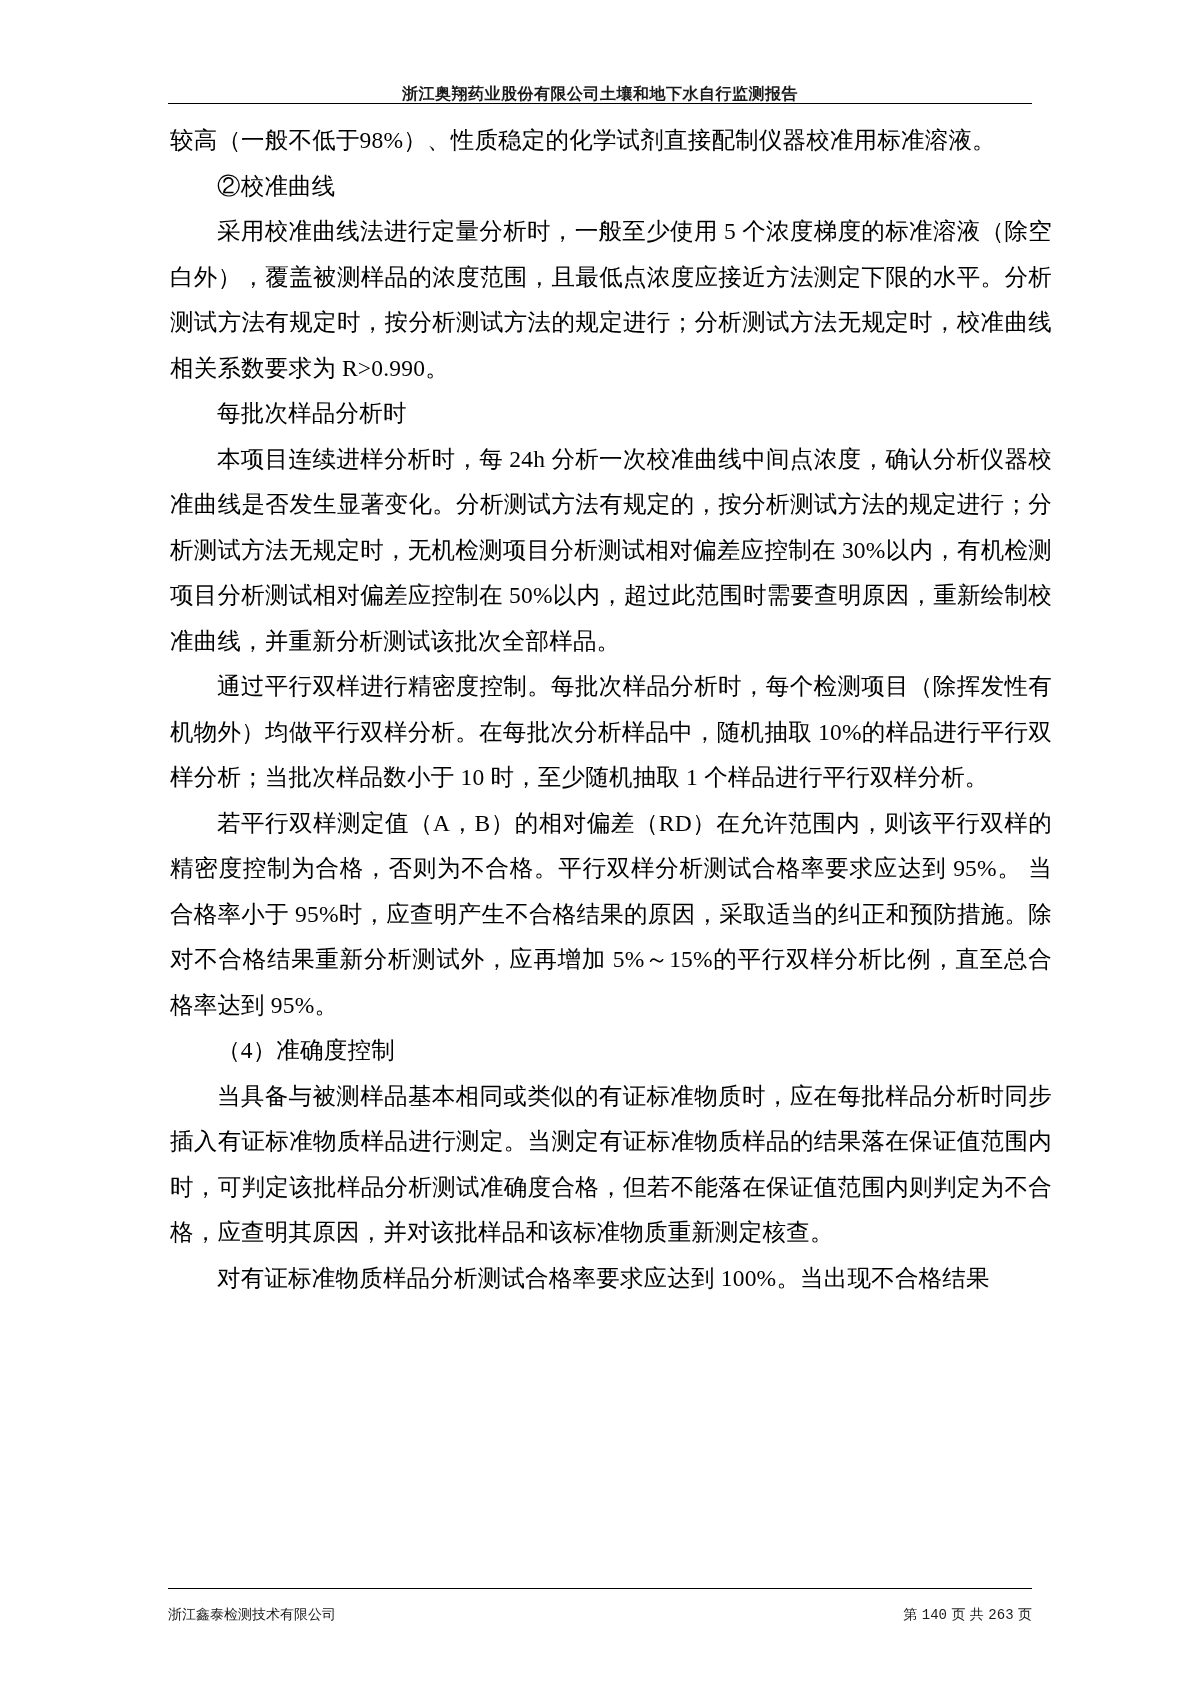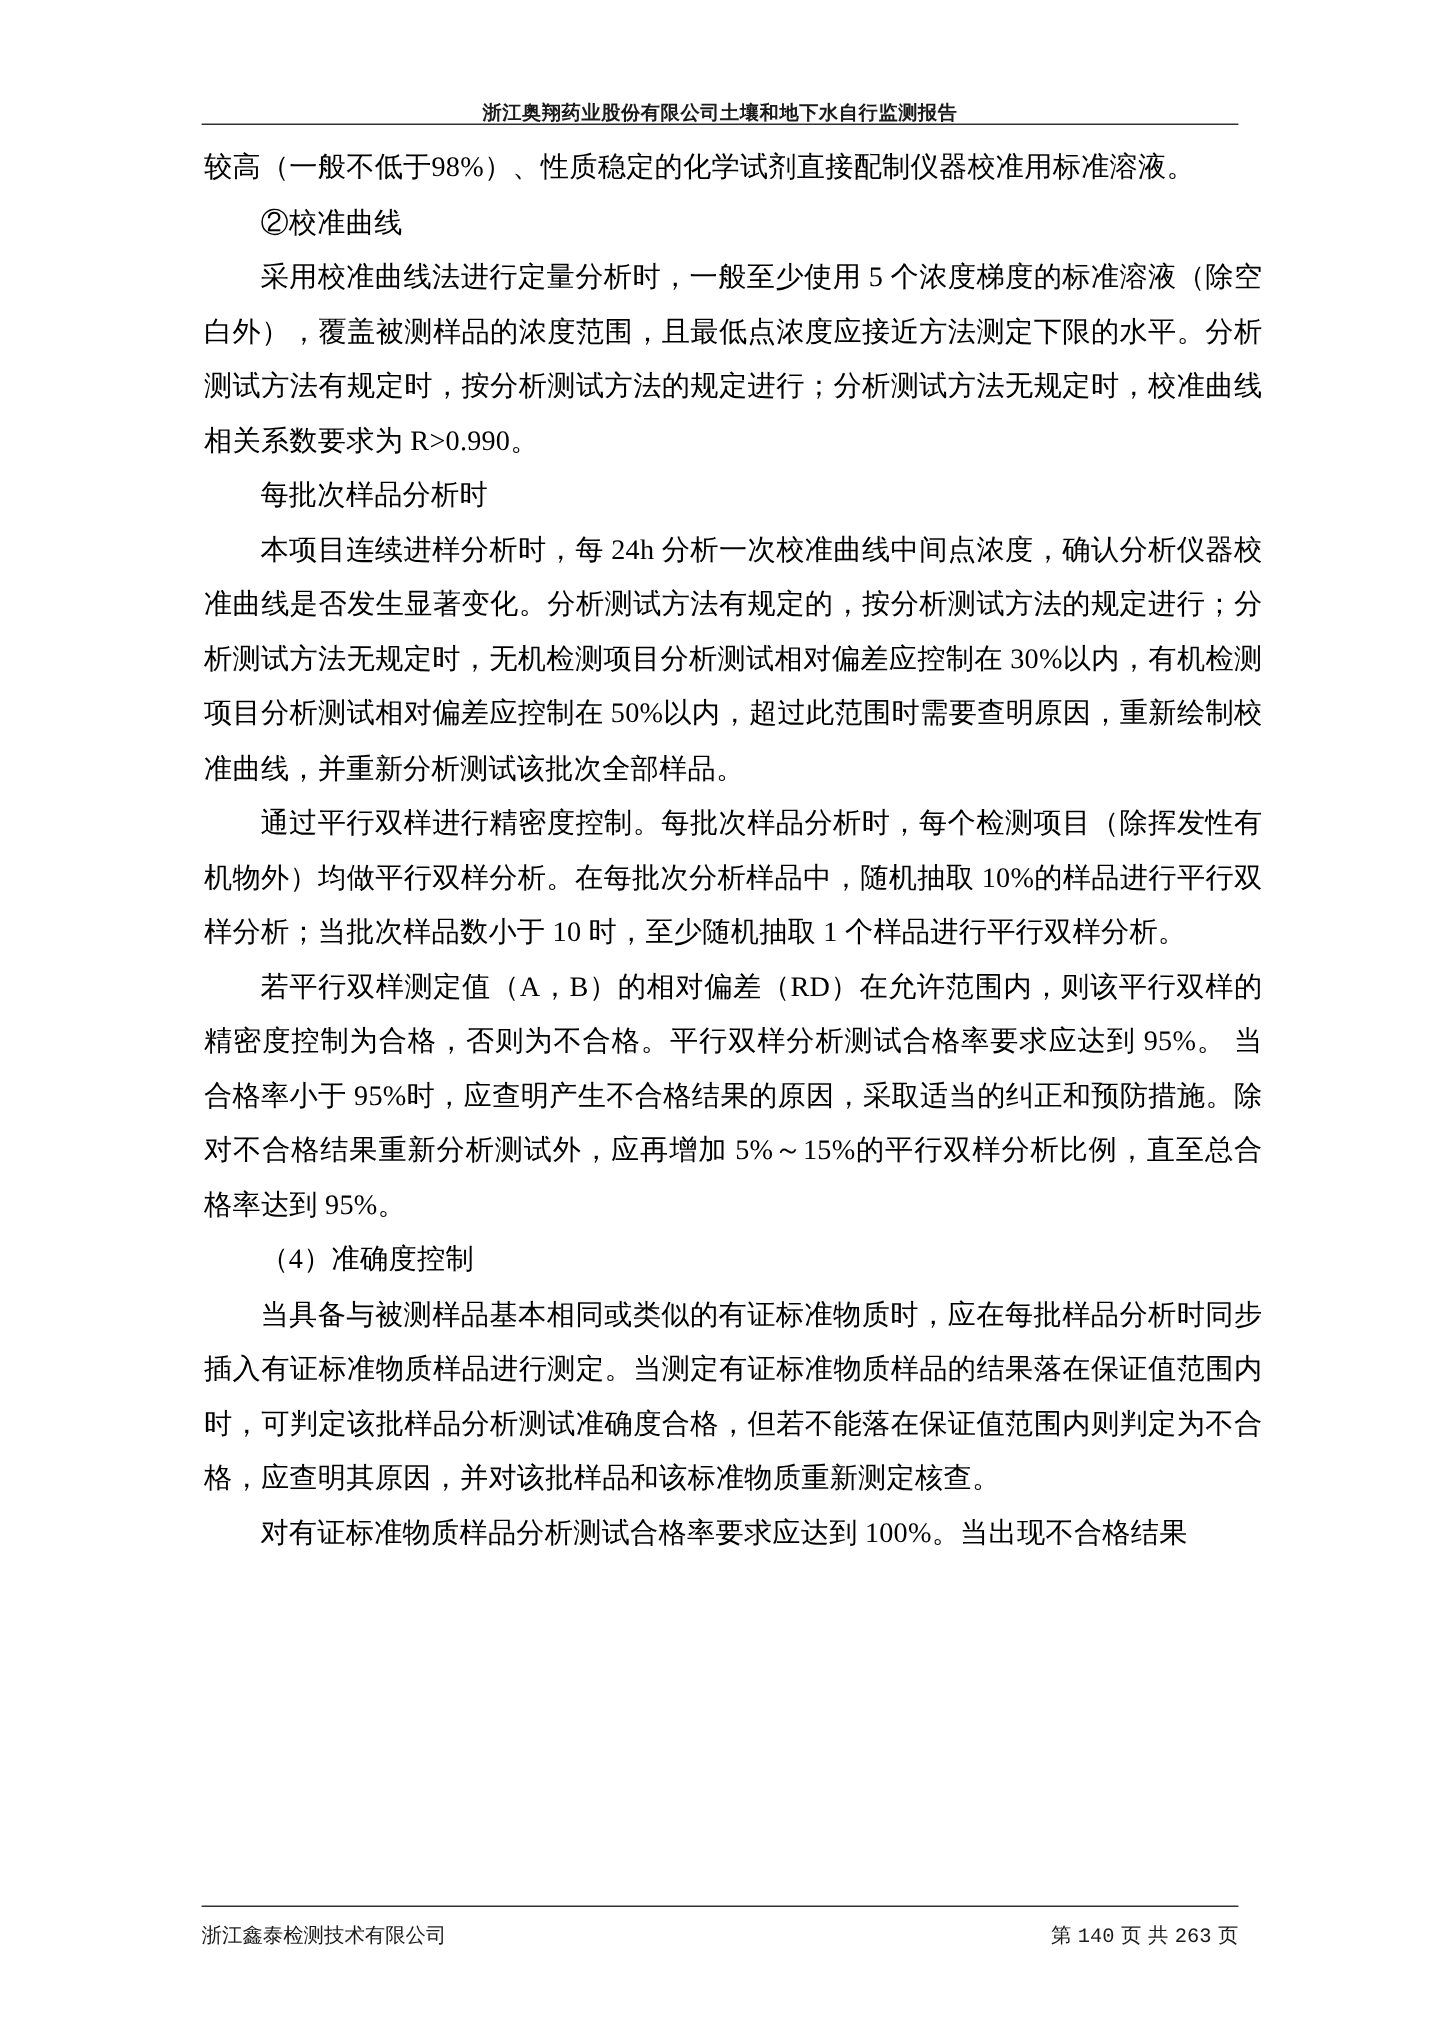--- a/index.html
+++ b/index.html
@@ -65,21 +65,21 @@
   }
   .footer {
     position: absolute;
     bottom: 72px;
     left: 168px;
     width: 864px;
     display: flex;
     justify-content: space-between;
     align-items: baseline;
     font-family: "DejaVu Sans", "Liberation Sans", sans-serif;
-    font-size: 17px;
+    font-size: 14px;
     color: #1a1a1a;
   }
   .footer-left { white-space: nowrap; }
   .footer-right { white-space: nowrap; }
   .num { font-family: Liberation Mono, monospace; }
 </style>
 </head>
 <body>
 
 <div class="page">

